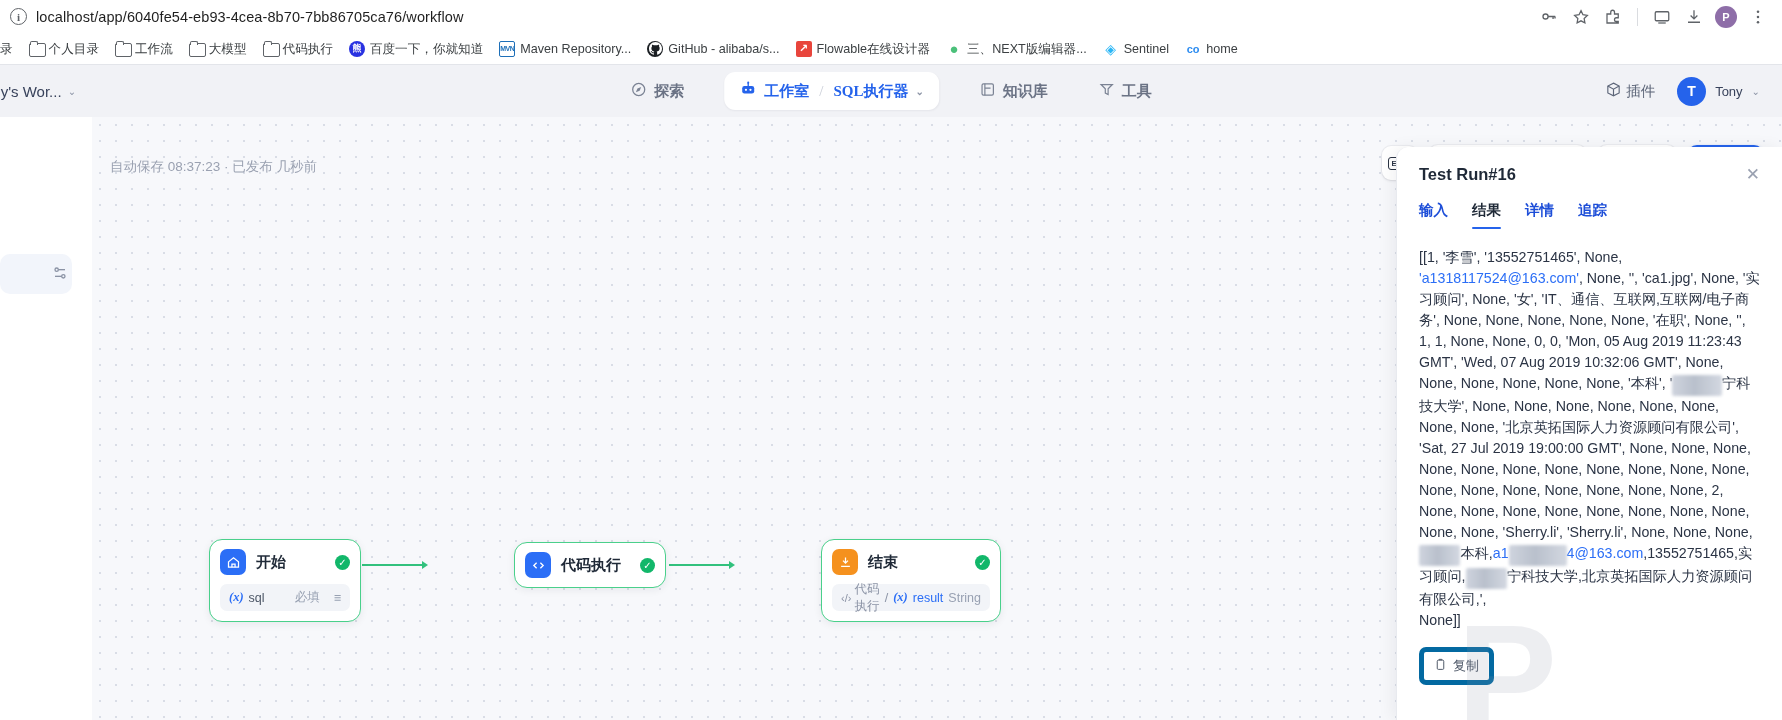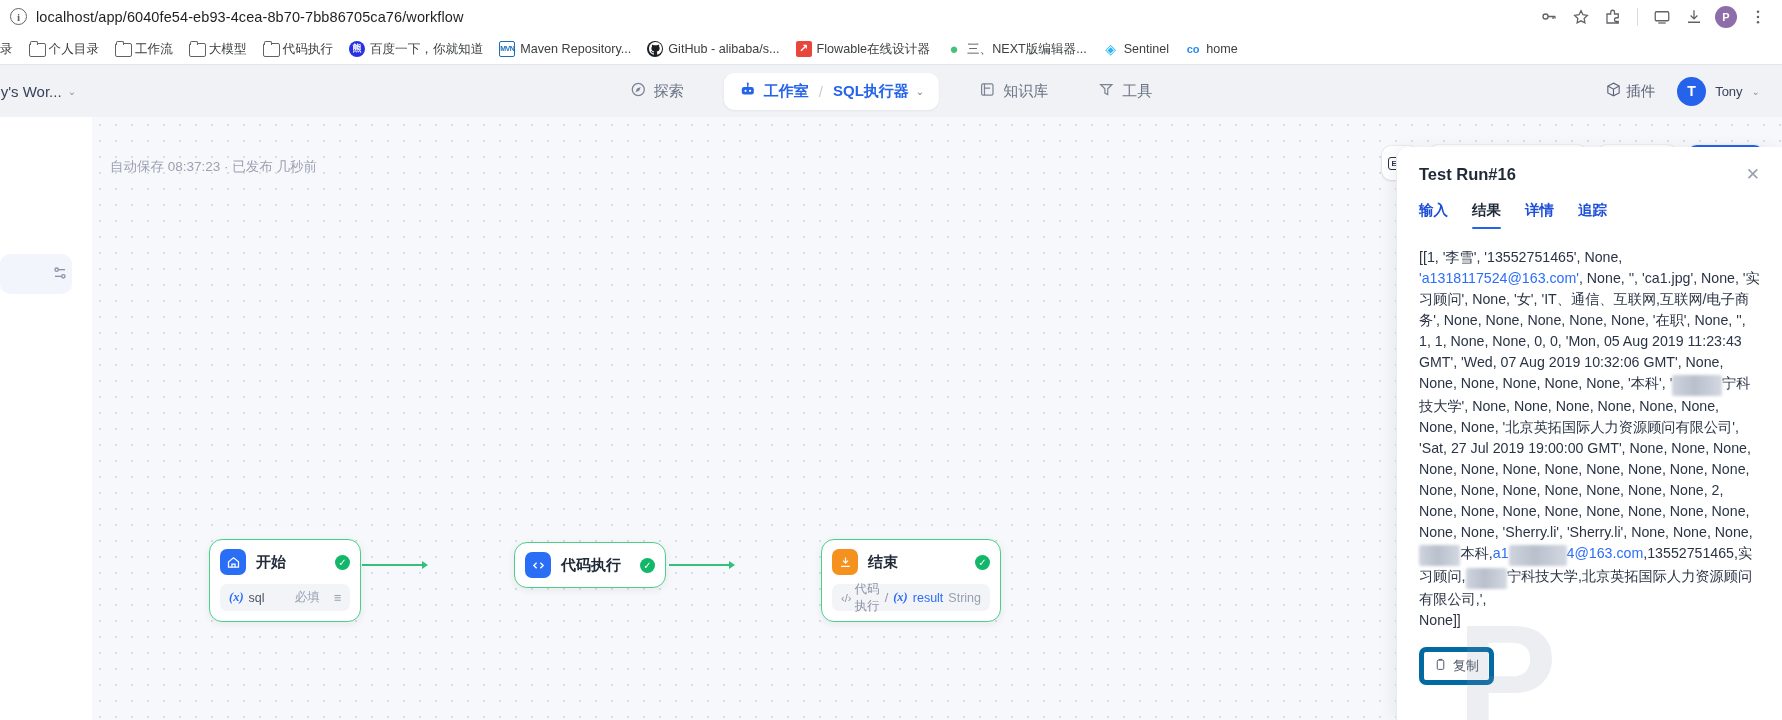--- a/index.html
+++ b/index.html
@@ -111,29 +111,30 @@
     font-size: 15px; color: #38425b; font-weight: 500;
     margin-left: -16px;
     cursor: pointer;
   }
   .nav-center {
     position: absolute; left: 50%; transform: translateX(-50%);
     display: flex; align-items: center; gap: 30px;
   }
   .nav-item {
     display: flex; align-items: center; gap: 7px;
-    font-size: 15px; color: #6b7385; font-weight: 400;
+    font-size: 15px; color: #6b7385; font-weight: 700;
     padding: 7px 10px; border-radius: 11px; cursor: pointer;
   }
   .nav-item.active {
     background: #ffffff;
     color: #2563eb;
     font-weight: 700;
     padding: 8px 15px;
     box-shadow: 0 1px 2px rgba(16,24,40,.05);
+    font-family: Liberation Serif, serif;
   }
   .nav-slash { color: #c8ccd6; font-weight: 400; margin: 0 3px; }
   .hdr-right {
     position: absolute; right: 22px;
     display: flex; align-items: center; gap: 22px;
   }
   .plugin-btn {
     display: flex; align-items: center; gap: 4px;
     font-size: 14.5px; color: #5c6578; cursor: pointer;
   }

